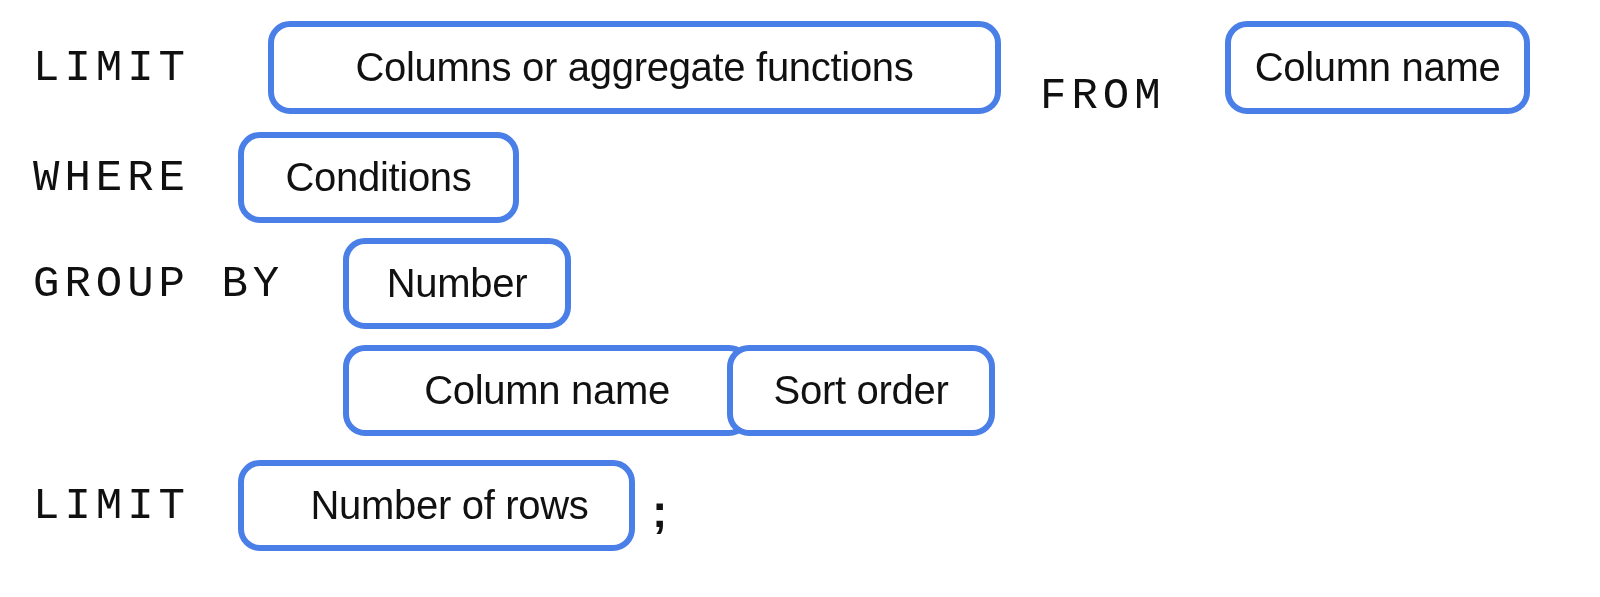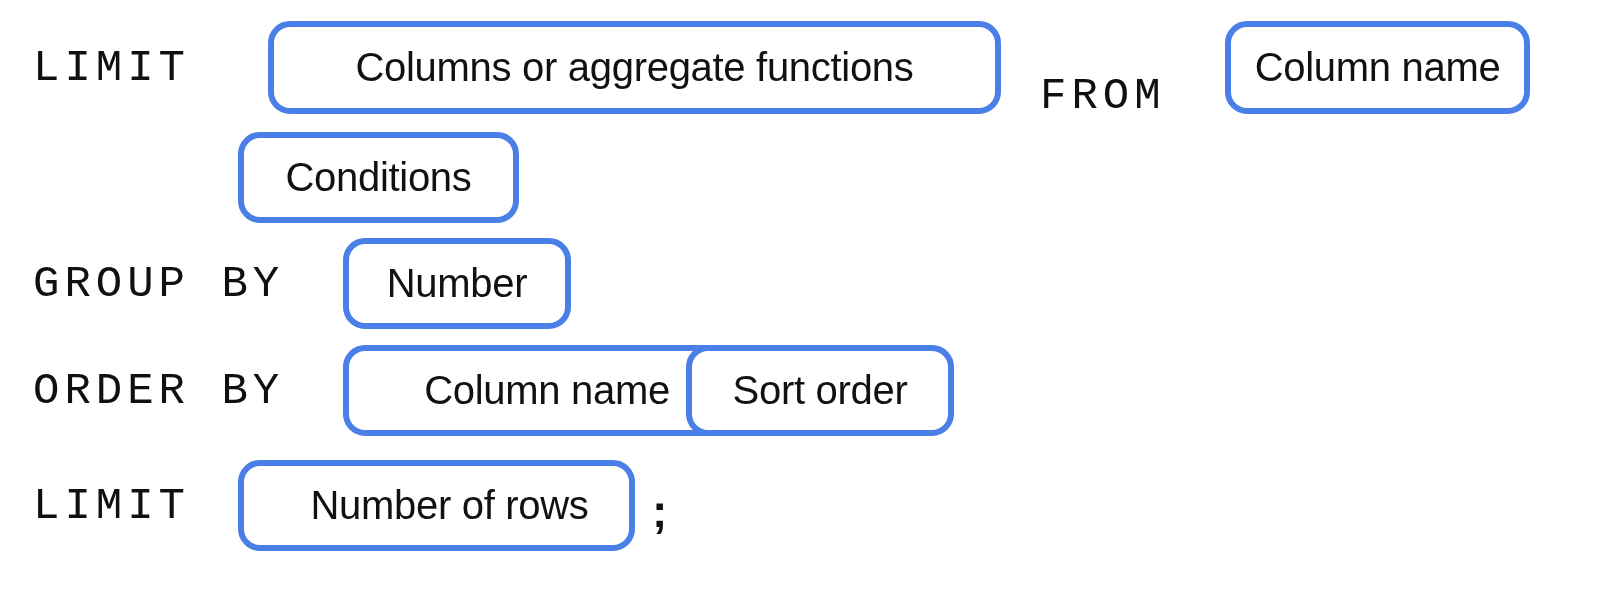--- a/index.html
+++ b/index.html
@@ -86,42 +86,42 @@
     </div>
     <div class="keyword" style="left:1040px;align-items:flex-end;">
       <span>FROM</span>
     </div>
     <div class="slot" style="left:1225px; top:7px; width:305px; height:93px;">
       <span>Column name</span>
     </div>
   </div>
 
   <div class="row" style="top:124px;">
+    <div class="keyword">
+      <span>WHERE</span>
+    </div>
     <div class="slot" style="left:238px; top:8px; width:281px; height:91px;">
       <span>Conditions</span>
     </div>
   </div>
 
   <div class="row" style="top:230px;">
     <div class="keyword">
       <span>GROUP BY</span>
     </div>
     <div class="slot" style="left:343px; top:8px; width:228px; height:91px;">
       <span>Number</span>
     </div>
   </div>
 
   <div class="row" style="top:337px;">
-    <div class="keyword">
-      <span>ORDER BY</span>
-    </div>
     <div class="slot" style="left:343px; top:8px; width:408px; height:91px;">
       <span>Column name</span>
     </div>
-    <div class="slot" style="left:686px; top:8px; width:268px; height:91px;">
+    <div class="slot" style="left:727px; top:8px; width:268px; height:91px;">
       <span>Sort order</span>
     </div>
   </div>
 
   <div class="row" style="top:452px;">
     <div class="keyword">
       <span>LIMIT</span>
     </div>
     <div class="slot" style="left:238px; top:8px; width:397px; height:91px;padding-left:48px;">
       <span>Number of rows</span>

